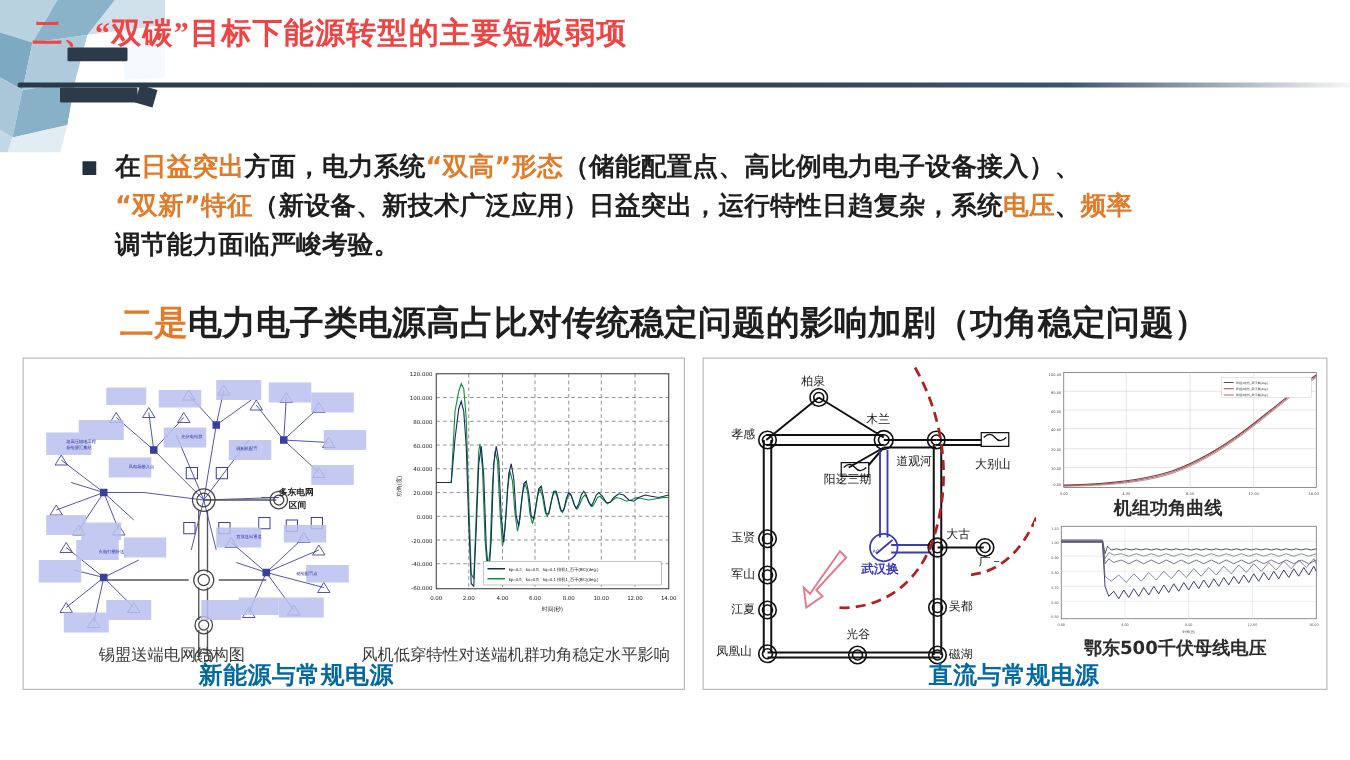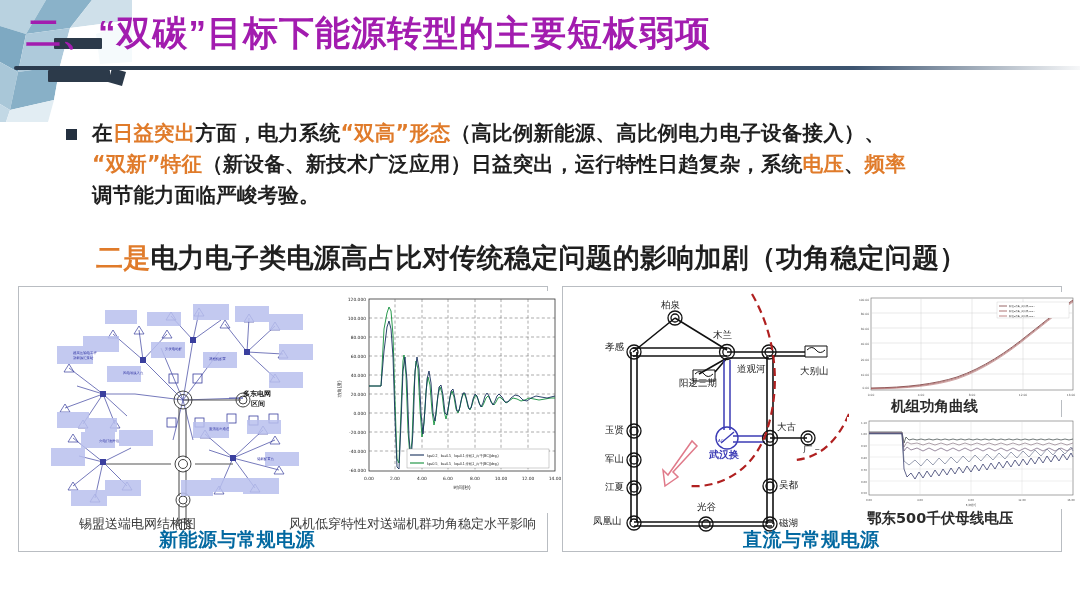--- a/index.html
+++ b/index.html
@@ -12,23 +12,23 @@
   .slide{position:absolute;inset:0;background:#fff;}
 
   
   .deco{position:absolute;left:0;top:0;width:132px;height:122px;overflow:hidden;}
   .deco svg{display:block;}
 
   
   .title-row{position:absolute;left:18px;top:8px;width:1040px;height:56px;}
   .title-text{
     position:absolute;left:8px;top:2px;
-    font-size:35px;font-weight:bold;color:#a21caf;
+    font-size:24px;font-weight:bold;color:#ef4444;
     letter-spacing:1px;white-space:nowrap;
-    font-family:Liberation Sans, sans-serif;
+    font-family:Liberation Serif, serif;
   }
   .title-rule{
     position:absolute;left:14px;top:66px;width:1076px;height:4px;
     background:linear-gradient(90deg,#2a3a4d 0%,#334455 55%,#3c5470 78%,rgba(60,84,112,0) 100%);
     border-radius:2px;
   }
 
   
   .bullet-block{position:absolute;left:66px;top:118px;width:1000px;}
   .bullet-mark{
@@ -49,21 +49,21 @@
     letter-spacing:.2px;white-space:nowrap;
   }
 
   
   .panel{
     position:absolute;border:1px solid #b9bdc2;background:#fff;box-sizing:border-box;
   }
   #panel-left{left:18px;top:286px;width:530px;height:266px;}
   #panel-right{left:562px;top:286px;width:500px;height:266px;}
 
-  .sub{position:absolute;box-sizing:border-box;overflow:hidden;margin-left:20px;}
+  .sub{position:absolute;box-sizing:border-box;overflow:hidden;}
 
   .fig-caption{
     position:absolute;font-size:13px;color:#3a3a3a;white-space:nowrap;
     font-family:"DejaVu Sans","Liberation Sans",sans-serif;
   }
   .big-caption{
     position:absolute;font-size:19px;font-weight:bold;color:#0369a1;
     white-space:nowrap;font-family:"DejaVu Sans","Liberation Sans",sans-serif;
     letter-spacing:.5px;
   }
@@ -100,21 +100,21 @@
   </div>
 
   <div class="title-row">
     <div class="title-text">二、“双碳”目标下能源转型的主要短板弱项</div>
   </div>
   <div class="title-rule"></div>
 
   <div class="bullet-block">
     <div class="bullet-mark"></div>
     <div class="para">
-      <span>在</span><span class="hl">日益突出</span><span>方面，电力系统</span><span class="hl">“双高”形态</span><span>（高比例新能源、高比例电力电子设备接入）、</span><br>
+      <span>在</span><span class="hl">日益突出</span><span>方面，电力系统</span><span class="hl">“双高”形态</span><span>（储能配置点、高比例电力电子设备接入）、</span><br>
       <span class="hl">“双新”特征</span><span>（新设备、新技术广泛应用）日益突出，运行特性日趋复杂，系统</span><span class="hl">电压</span><span>、</span><span class="hl">频率</span><br>
       <span>调节能力面临严峻考验。</span>
     </div>
   </div>
 
   <div class="subhead">
     <span class="hl">二是</span><span>电力电子类电源高占比对传统稳定问题的影响加剧（功角稳定问题）</span>
   </div>
 
   <div class="panel" id="panel-left">

